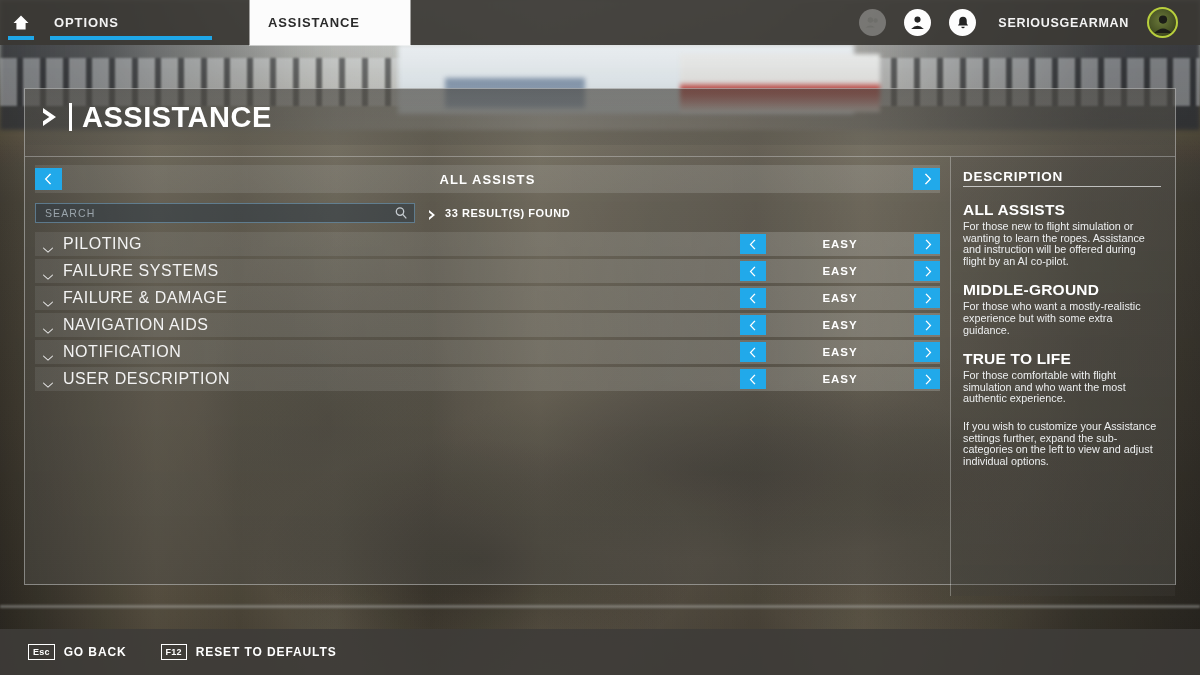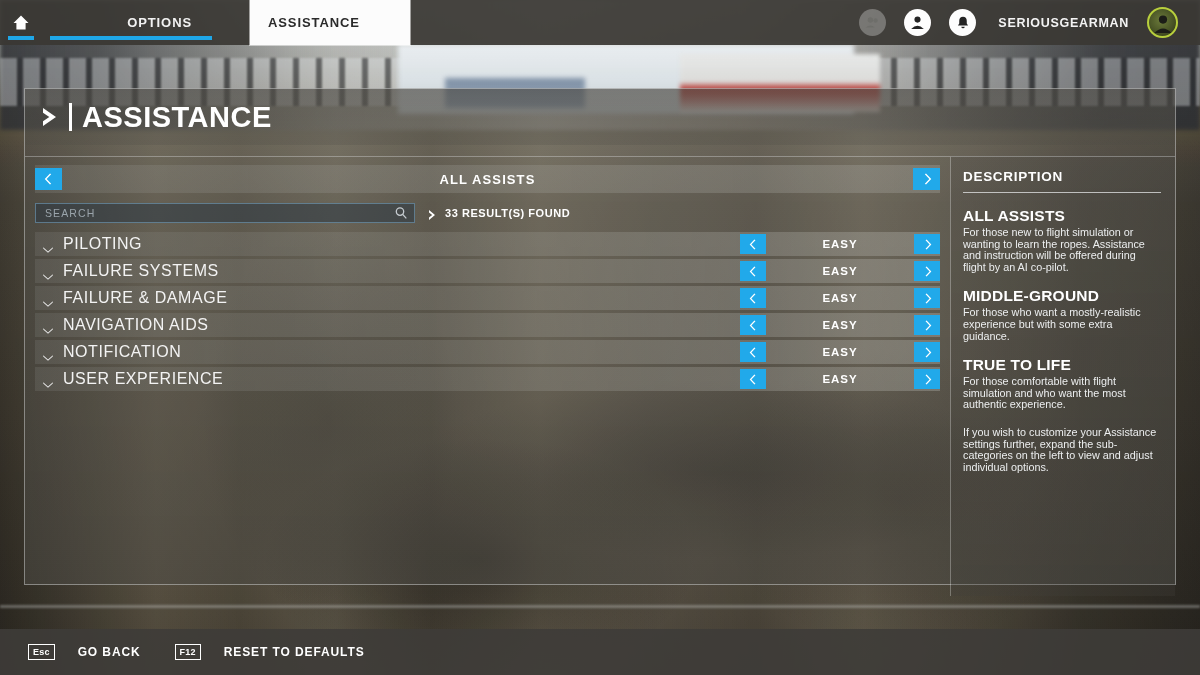--- a/index.html
+++ b/index.html
@@ -98,21 +98,21 @@
     height:4px; background:#1fa7e8;
   }
   .nav-tab {
     position: relative;
     height: 45px;
     display: flex; align-items: center;
     padding: 0 20px;
     color: #f2f2f2;
     font-size: 13px; font-weight: bold; letter-spacing: .9px;
   }
-  .nav-tab.opt { padding-left: 12px; min-width: 170px; justify-content: flex-end; }
+  .nav-tab.opt { padding-left: 12px; min-width: 170px; }
   .nav-tab.opt::after {
     content:""; position:absolute; left:8px; right:0px; bottom:5px;
     height:4px; background:#1fa7e8;
   }
   .nav-tab.active {
     background: #fcfcfc; color: #2b2b2b;
     height: 45px; min-width: 160px;
     margin-left: 38px;
     padding: 0 18px;
     box-shadow: 0 0 0 1px rgba(255,255,255,0.5);
@@ -245,42 +245,42 @@
 
   
   .right-col {
     flex: 1;
     border-top: 1px solid rgba(230,232,234,0.35);
     padding: 12px 14px 0 12px;
     background: linear-gradient(180deg, rgba(72,70,65,0.22), rgba(66,64,59,0.30));
   }
   .desc-title {
     color: #ffffff; font-size: 13.5px; font-weight: bold; letter-spacing: .7px;
-    padding-bottom: 8px;
+    padding-bottom: 2px;
     border-bottom: 1px solid rgba(240,242,244,0.70);
   }
   .desc-h {
     color: #ffffff; font-size: 15.5px; font-weight: bold; letter-spacing: .2px;
     margin-top: 14px;
   }
   .desc-p {
     color: #eceeef; font-size: 10.8px; line-height: 11.6px;
     margin-top: 2px;
   }
   .desc-p.trailing { margin-top: 16px; }
 
   
   .bottombar {
     position: absolute; left: 0; bottom: 0; width: 1200px; height: 46px;
     background: rgba(62,60,56,0.90);
     display: flex; align-items: center;
     padding-left: 28px; gap: 34px;
     z-index: 40;
   }
-  .hint { display: flex; align-items: center; gap: 23px; }
+  .hint { display: flex; align-items: center; gap: 9px; }
   .key {
     min-width: 22px; height: 16px; padding: 0 4px;
     border: 1.5px solid #ffffff;
     color: #ffffff; font-size: 9px; font-weight: bold;
     display: flex; align-items: center; justify-content: center;
     letter-spacing: .2px;
   }
   .hint-label {
     color: #ffffff; font-size: 12px; font-weight: bold; letter-spacing: .9px;
   }
@@ -520,21 +520,21 @@
               </span>
             </span>
           </div>
 
           <div class="cat-row">
             <span class="cat-chev">
               <svg viewBox="0 0 12 9" width="12" height="9">
                 <path d="M1.2 2.2 L6 6.4 L10.8 2.2 L10.8 3.6 L6 7.8 L1.2 3.6 Z" fill="#e9e9e9"></path>
               </svg>
             </span>
-            <span class="cat-name">USER EXPERIENCE</span>
+            <span class="cat-name">USER DESCRIPTION</span>
             <span class="cat-right">
               <span class="val-left">
                 <svg viewBox="0 0 12 14" width="9" height="11">
                     <path d="M8.6 1.4 L3.2 7 L8.6 12.6 L7.2 13.6 L0.9 7 L7.2 0.4 Z" fill="#ffffff"></path>
                   </svg>
               </span>
               <span class="val-text">EASY</span>
               <span class="val-right">
                 <svg viewBox="0 0 12 14" width="9" height="11">
                     <path d="M3.4 1.4 L8.8 7 L3.4 12.6 L4.8 13.6 L11.1 7 L4.8 0.4 Z" fill="#ffffff"></path>

